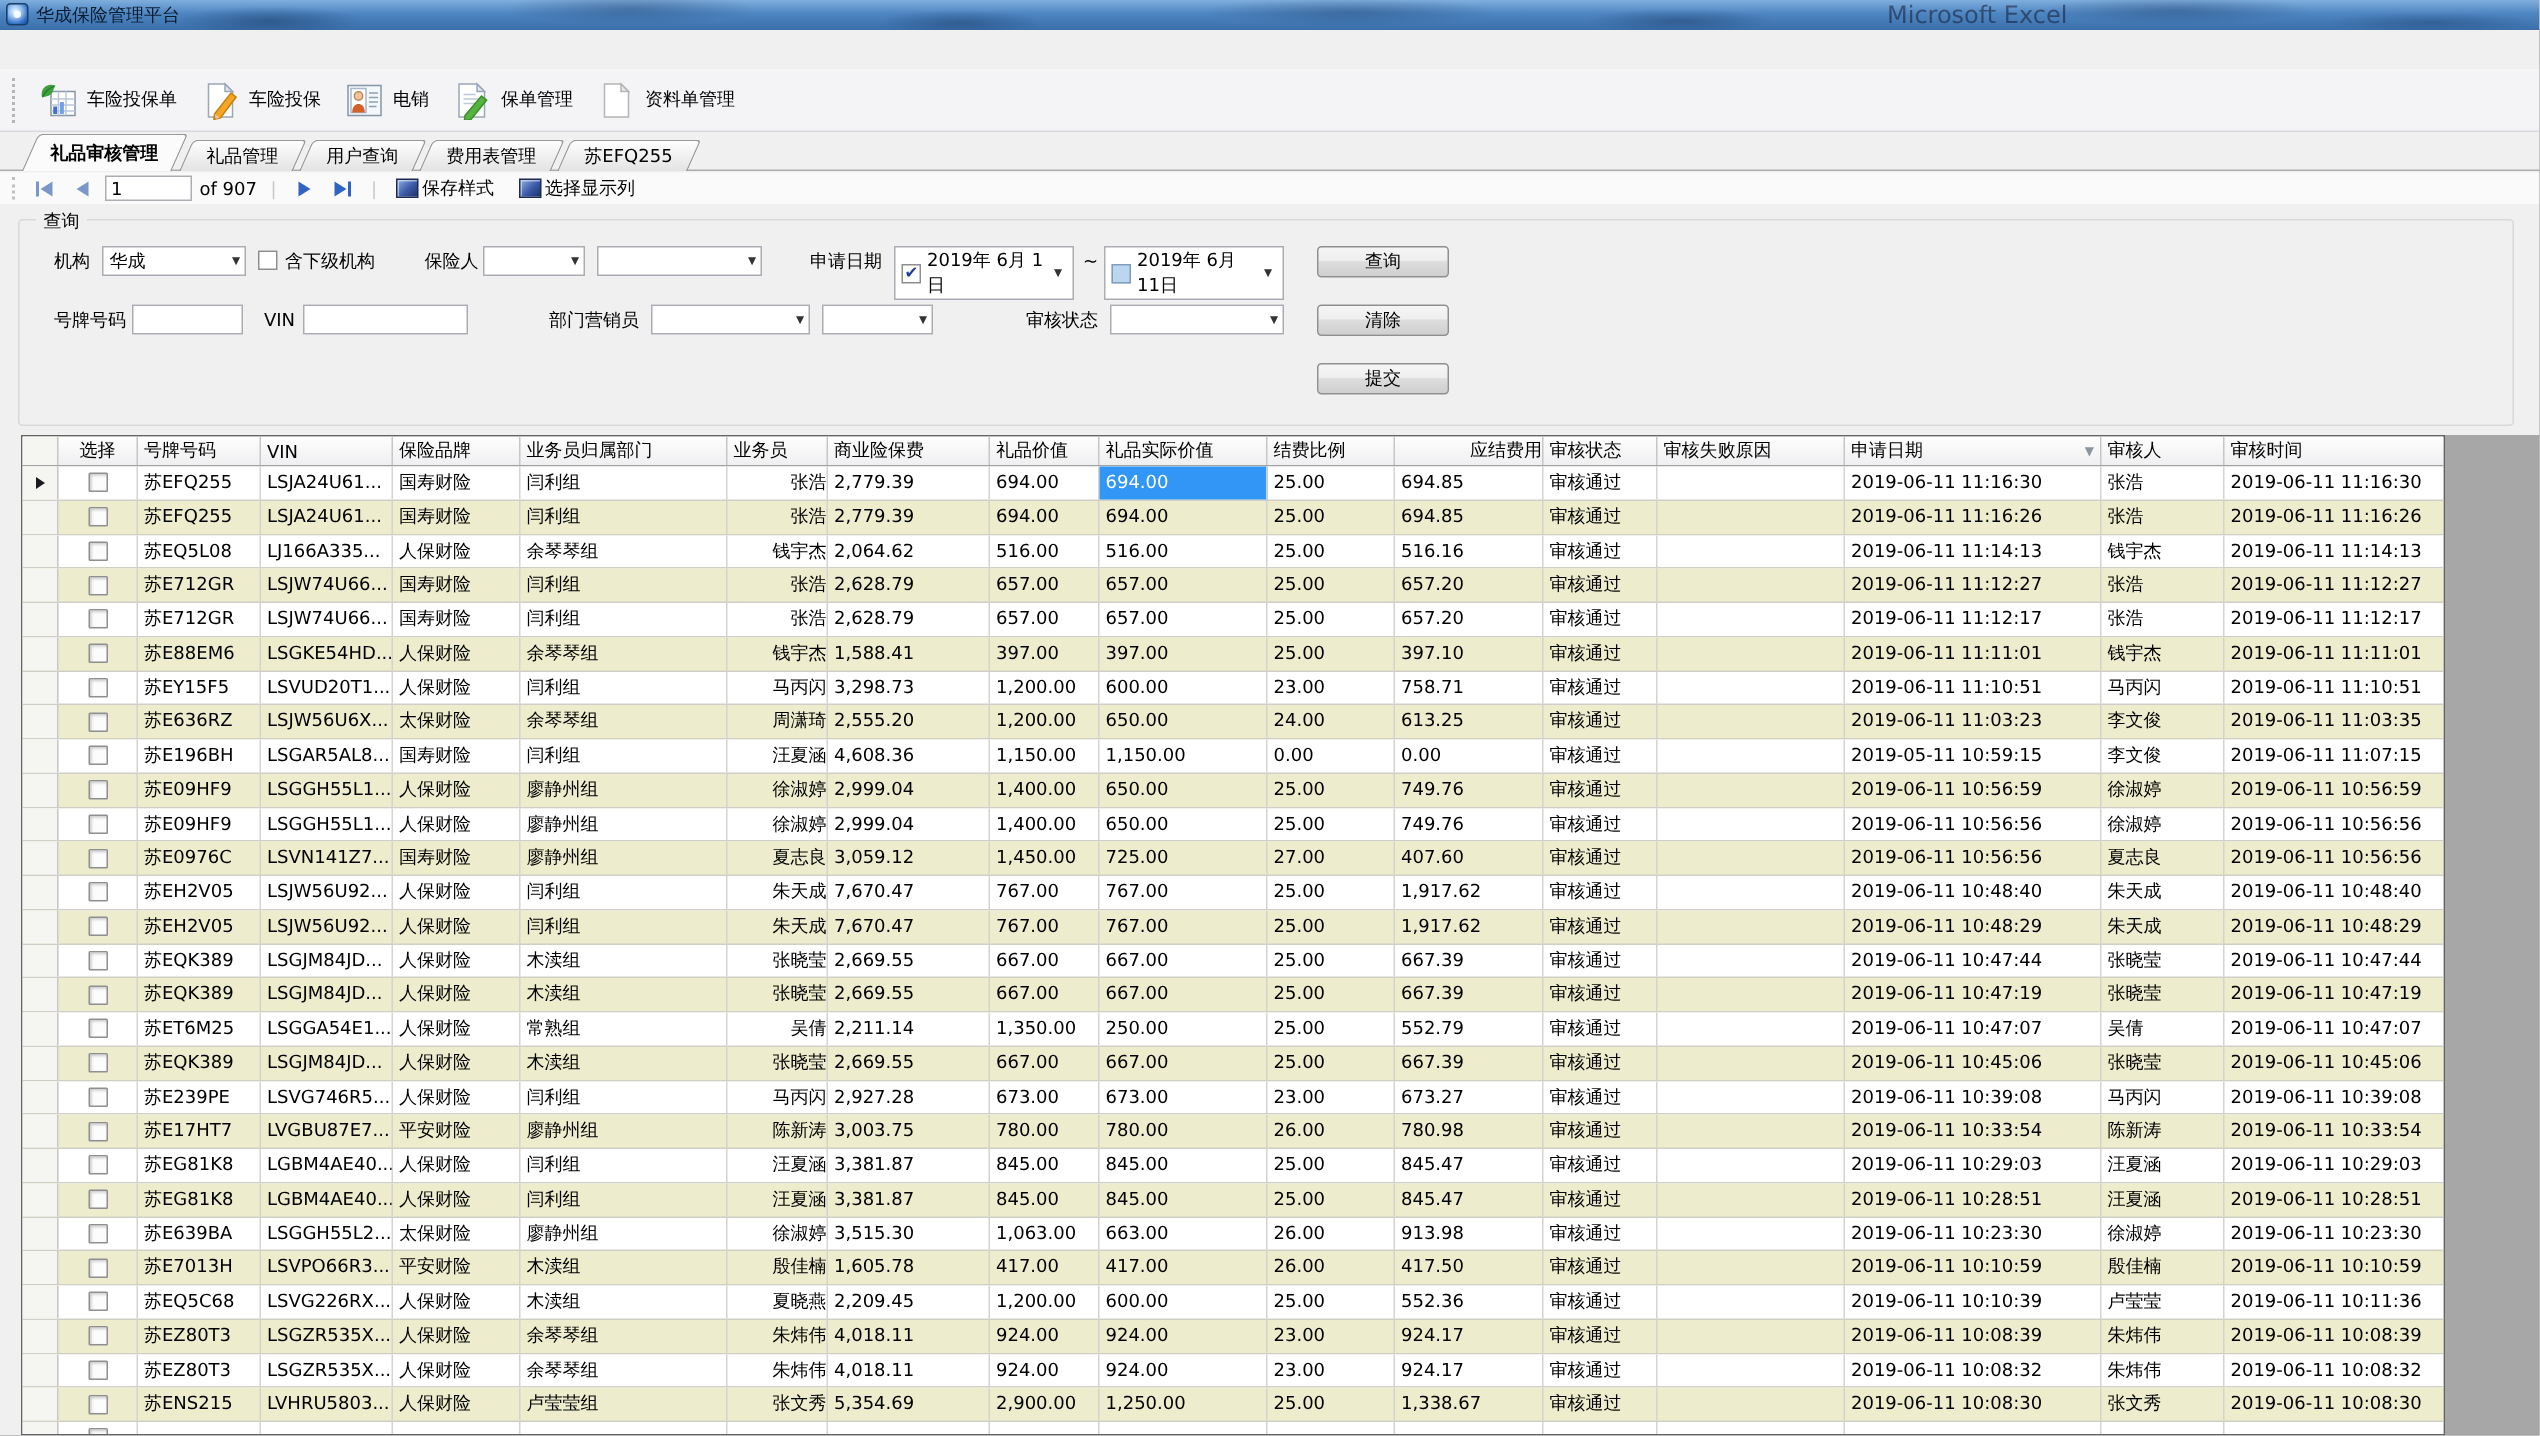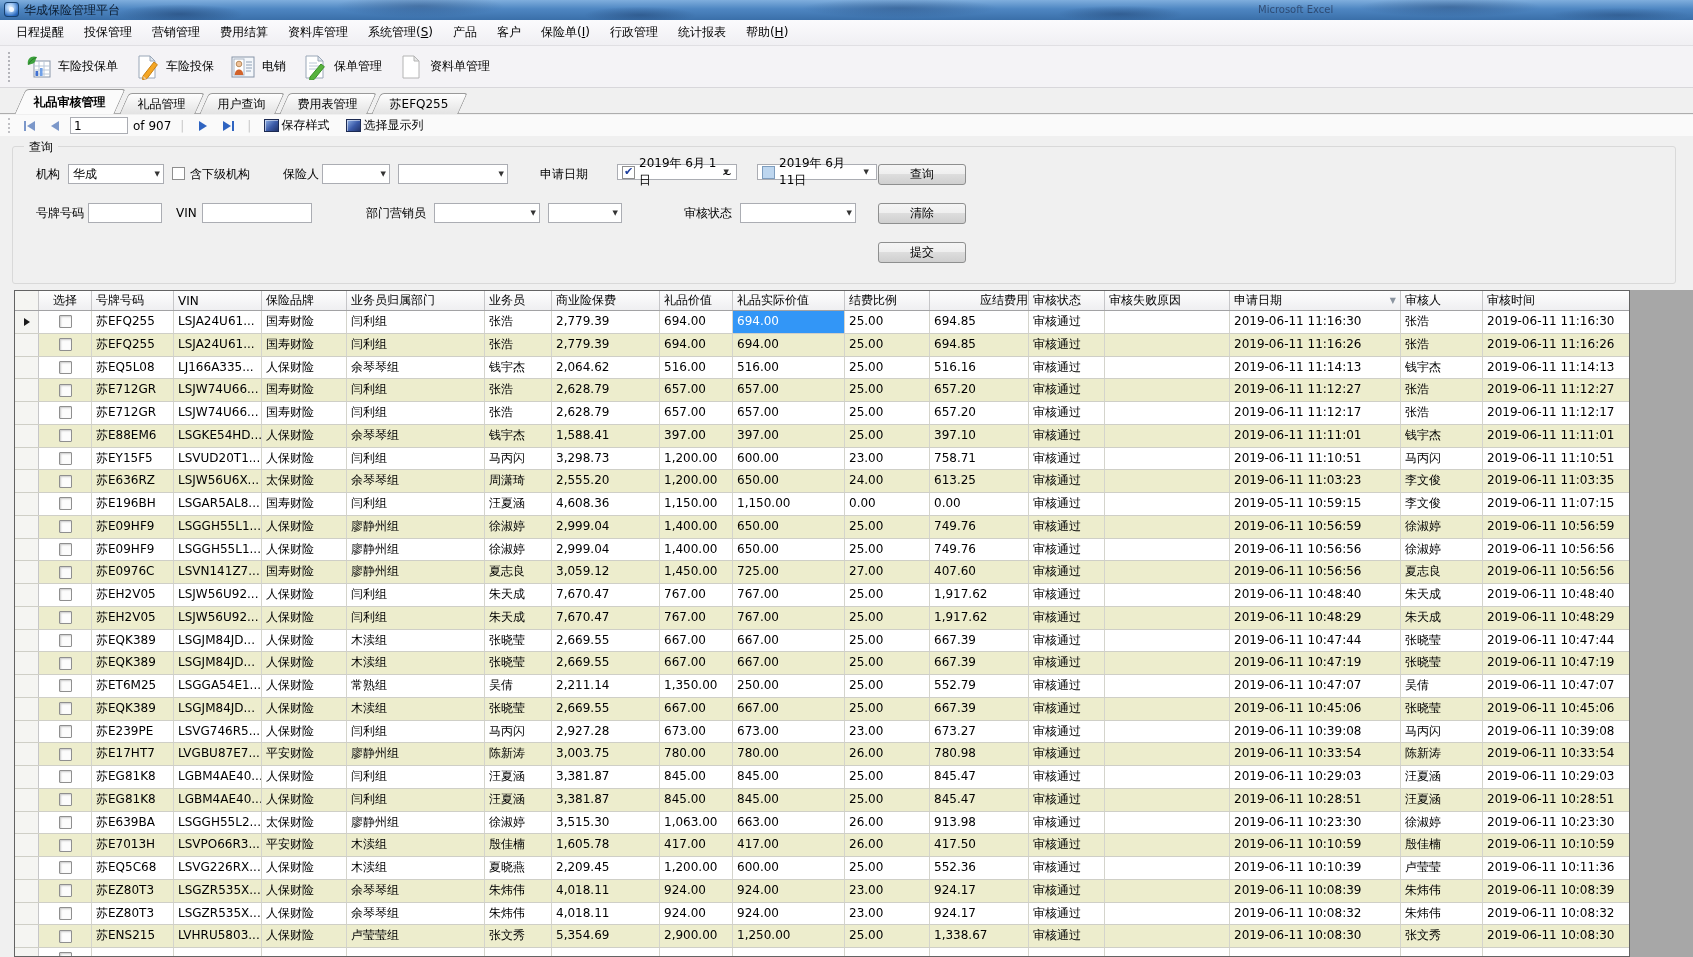--- a/index.html
+++ b/index.html
@@ -18,21 +18,21 @@
       radial-gradient(ellipse 140px 14px at 900px 8px, rgba(15,40,80,.30), transparent 70%),
       radial-gradient(ellipse 90px 12px at 1120px 14px, rgba(15,40,80,.35), transparent 70%),
       radial-gradient(ellipse 130px 14px at 1450px 7px, rgba(15,40,80,.32), transparent 70%),
       radial-gradient(ellipse 100px 10px at 1620px 15px, rgba(15,40,80,.30), transparent 70%); }
   .appicon { position:absolute; left:4px; top:2px; width:15px; height:15px; border-radius:3px;
     background:radial-gradient(circle at 40% 35%,#EAF4FF 0%,#9CC4F0 35%,#2D6CC0 75%,#1A4C94 100%);
     border:1px solid #16406E; }
   .appicon::after { content:""; position:absolute; left:4px; top:4px; width:5px; height:5px;
     border-radius:50%; background:#fff; opacity:.85; }
   .wtitle { position:absolute; left:24px; top:0; line-height:20px; color:#0B1B2E; }
-  .ghosttext { position:absolute; left:1258px; top:0; line-height:20px; font-size:10px; color:rgba(20,25,50,.55); }
+  .ghosttext { position:absolute; left:1258px; top:0; line-height:20px; font-size:16px; color:rgba(20,25,50,.55); }
 
   
   .menubar { position:absolute; left:0; top:20px; width:100%; height:26px; display:flex; align-items:center;
     background:linear-gradient(#FBFBFD,#F0EFF3); border-bottom:1px solid #E0DFE3; padding-left:6px; }
   .mitem { padding:0 10px; line-height:25px; white-space:nowrap; }
   .mitem u { text-decoration:underline; }
 
   
   .toolbar { position:absolute; left:0; top:46px; width:100%; height:42px; display:flex; align-items:center;
     background:#F4F3F6; border-bottom:1px solid #D8D7DB; padding-left:8px; }
@@ -64,22 +64,22 @@
   
   .querypanel { position:absolute; left:0; top:136px; width:100%; height:154px; background:#F0F0F0; }
   .groupbox { position:absolute; left:12px; top:10px; width:1664px; height:138px;
     border:1px solid #D9D9D9; border-radius:3px; }
   .grouplabel { position:absolute; left:24px; top:3px; background:#F0F0F0; padding:0 5px; }
   .flabel { position:absolute; height:20px; line-height:20px; white-space:nowrap; }
   .tb { position:absolute; height:20px; background:#fff; border:1px solid #ABADB3; font:inherit; padding-left:3px; }
   .combo { position:absolute; height:20px; background:#fff; border:1px solid #ABADB3;
     display:flex; align-items:center; padding-left:4px; }
   .combo .arr, .datep .arr { margin-left:auto; margin-right:3px; font-size:7px; color:#333; }
-  .datep { position:absolute; height:16px; background:#fff; border:1px solid #ABADB3;
-    display:flex; align-items:center; gap:4px; padding:0 4px;margin-left:21px; }
+  .datep { position:absolute; height:36px; background:#fff; border:1px solid #ABADB3;
+    display:flex; align-items:center; gap:4px; padding:0 4px; }
   .cbx { width:13px; height:13px; border:1px solid #8E8E8E; background:#fff; position:relative; flex:none; }
   .cbx.checked::after { content:"✔"; position:absolute; left:1px; top:-2px; font-size:11px; color:#1E3F9E; }
   .cbx.hot { background:#BDD6EF; border-color:#7E9DBE; }
   .cbx-standalone { position:absolute; width:13px; height:13px; }
   .tilde { position:absolute; line-height:20px; }
   .btn { position:absolute; width:88px; height:21px; border:1px solid #8E8F8F; border-radius:3px;
     background:linear-gradient(#F5F5F5,#EFEFEF 45%,#DDDDDD 50%,#CFCFCF); text-align:center; line-height:19px; }
 
   
   .grid { position:absolute; left:14px; top:290px; width:1616px; height:667px;
@@ -96,21 +96,21 @@
     line-height:21.5px; flex:none; }
   .c-ind { width:24px; background:#F5F5F2; border-right:1px solid #C6C6C8;
     display:flex; align-items:center; justify-content:center; padding:0; flex:none; }
   .rowarrow { width:0; height:0; border-left:6px solid #1A1A1A;
     border-top:4px solid transparent; border-bottom:4px solid transparent; }
   .c-sel    { width:53px; display:flex; align-items:center; justify-content:center; padding:0; }
   .c-plate  { width:82px; }
   .c-vin    { width:88px; }
   .c-brand  { width:85px; }
   .c-dept   { width:138px; }
-  .c-agent  { width:67px; }
+  .c-agent  { width:67px;text-align:right; }
   .c-premium{ width:108px; }
   .c-gift   { width:73px; }
   .c-actual { width:112px; }
   .c-ratio  { width:85px; }
   .c-fee    { width:99px;justify-content:flex-end; }
   .c-status { width:76px; }
   .c-fail   { width:125px; }
   .c-apply  { width:171px; }
   .c-auditor{ width:82px; }
   .c-audit  { flex:1 1 auto !important; width:auto; border-right:none; }
@@ -123,34 +123,20 @@
 <body>
 
 <div id="app">
 
   <div class="titlebar">
     <span class="appicon"></span>
     <span class="wtitle">华成保险管理平台</span>
     <span class="ghosttext">Microsoft Excel</span>
   </div>
 
-  <div class="menubar" id="menubar">
-      <span class="mitem">日程提醒</span>
-      <span class="mitem">投保管理</span>
-      <span class="mitem">营销管理</span>
-      <span class="mitem">费用结算</span>
-      <span class="mitem">资料库管理</span>
-      <span class="mitem">系统管理(<u>S</u>)</span>
-      <span class="mitem">产品</span>
-      <span class="mitem">客户</span>
-      <span class="mitem">保险单(<u>I</u>)</span>
-      <span class="mitem">行政管理</span>
-      <span class="mitem">统计报表</span>
-      <span class="mitem">帮助(<u>H</u>)</span>
-    </div>
 
   <div class="toolbar" id="toolbar">
     <span class="grip"></span>
   <span class="titem">
         <span class="ticon">
           <svg width="26" height="26" viewBox="0 0 26 26">
             <rect x="8" y="7" width="16" height="16" fill="#fff" stroke="#8795A8"></rect>
             <path d="M8 12h16M8 16h16M8 20h16M13 7v16M18 7v16" stroke="#BBC8D8" fill="none"></path>
             <rect x="9.5" y="17" width="2.6" height="5" fill="#3F6FD1"></rect>
             <rect x="14" y="14" width="2.6" height="8" fill="#6FA0E8"></rect>

